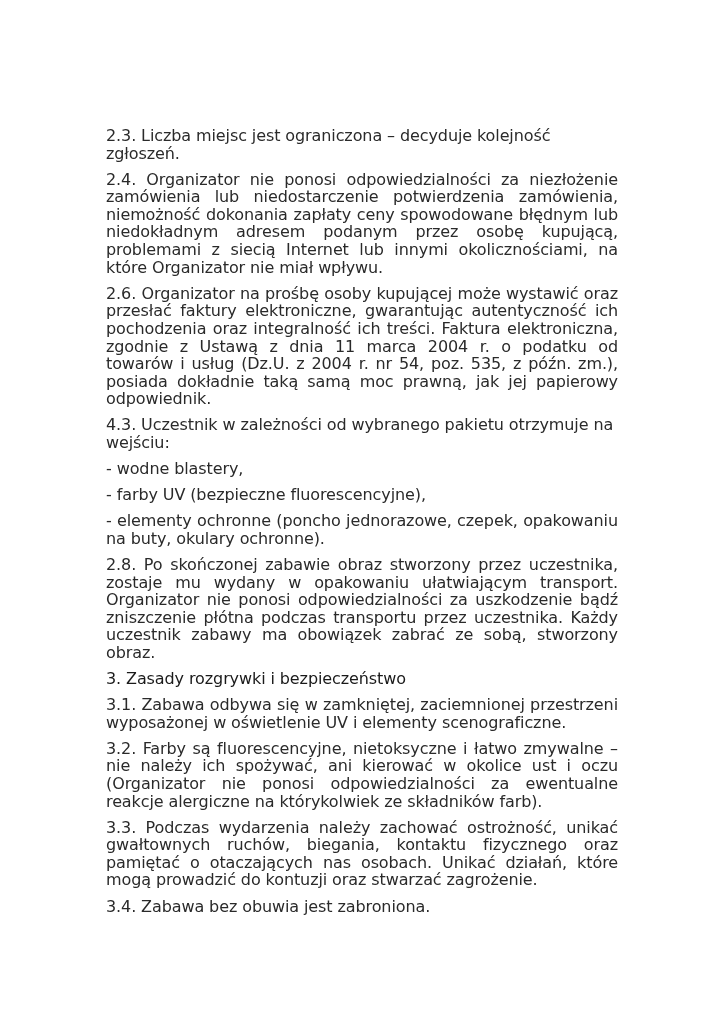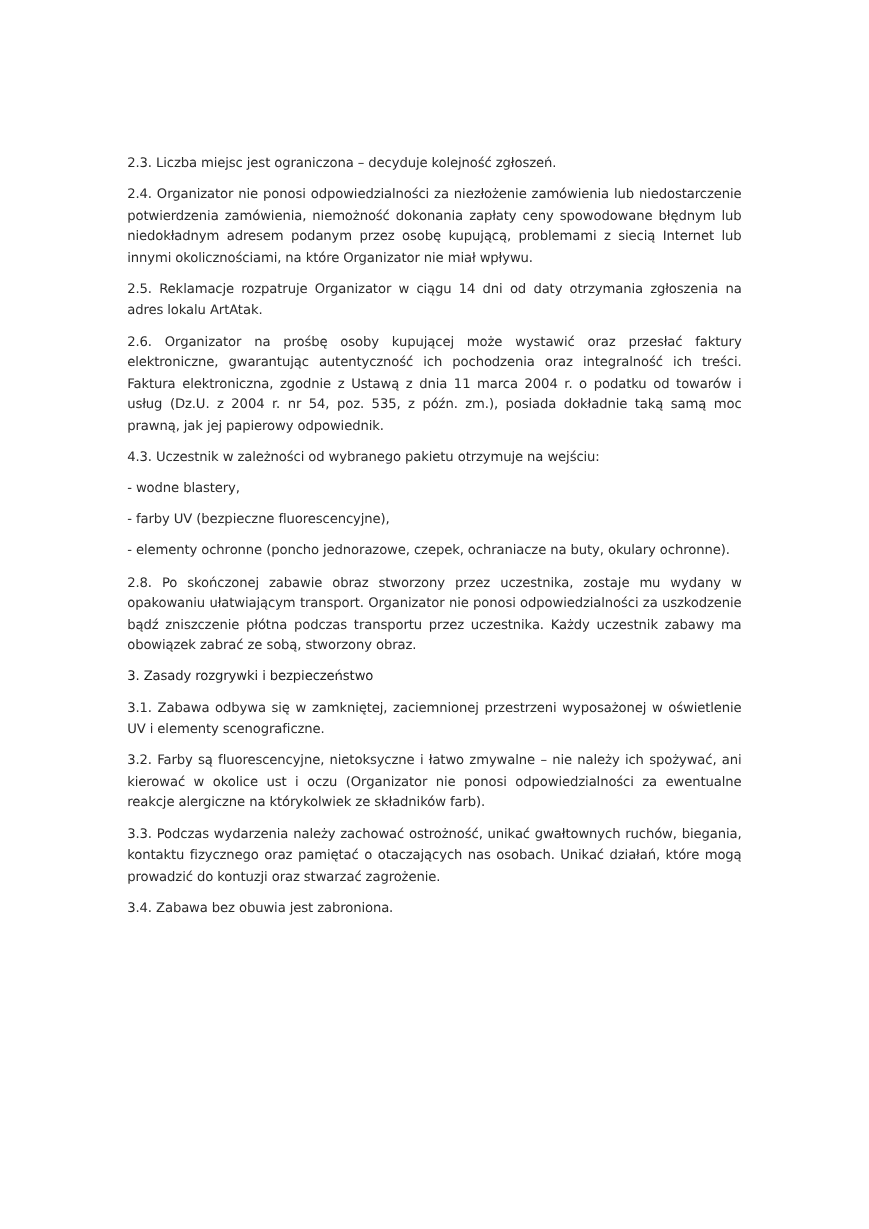--- a/index.html
+++ b/index.html
@@ -3,41 +3,40 @@
   <meta charset="utf-8">
   <style>
     html, body { margin: 0; padding: 0; background: #ffffff; }
     body { width: 724px; height: 1024px; overflow: hidden; position: relative; }
     .page {
       position: absolute;
       left: 106px;
       top: 127px;
       width: 512px;
       font-family: "DejaVu Sans", sans-serif;
-      font-size: 11px;
+      font-size: 16px;
       line-height: 17.6px;
       color: #2a2a2a;
       letter-spacing: -0.1px;
     }
     .p { margin: 0 0 8.5px 0; text-align: justify; }
     .p.left { text-align: left; }
     .h { margin: 0 0 8.5px 0; font-weight: normal; color: #1a1a1a; }
   </style>
 </head>
 <body>
 
 <div class="page">
   <p class="p left">2.3. Liczba miejsc jest ograniczona – decyduje kolejność zgłoszeń.</p>
   <p class="p">2.4. Organizator nie ponosi odpowiedzialności za niezłożenie zamówienia lub niedostarczenie potwierdzenia zamówienia, niemożność dokonania zapłaty ceny spowodowane błędnym lub niedokładnym adresem podanym przez osobę kupującą, problemami z siecią Internet lub innymi okolicznościami, na które Organizator nie miał wpływu.</p>
-  <p class="p">2.5. Reklamacje rozpatruje Organizator w ciągu 14 dni od daty otrzymania zgłoszenia na adres lokalu ArtAtak.</p>
   <p class="p">2.6. Organizator na prośbę osoby kupującej może wystawić oraz przesłać faktury elektroniczne, gwarantując autentyczność ich pochodzenia oraz integralność ich treści. Faktura elektroniczna, zgodnie z Ustawą z dnia 11 marca 2004 r. o podatku od towarów i usług (Dz.U. z 2004 r. nr 54, poz. 535, z późn. zm.), posiada dokładnie taką samą moc prawną, jak jej papierowy odpowiednik.</p>
   <p class="p left">4.3. Uczestnik w zależności od wybranego pakietu otrzymuje na wejściu:</p>
   <p class="p left">- wodne blastery,</p>
   <p class="p left">- farby UV (bezpieczne fluorescencyjne),</p>
-  <p class="p">- elementy ochronne (poncho jednorazowe, czepek, ochraniacze na buty, okulary ochronne).</p>
+  <p class="p">- elementy ochronne (poncho jednorazowe, czepek, opakowaniu na buty, okulary ochronne).</p>
   <p class="p">2.8. Po skończonej zabawie obraz stworzony przez uczestnika, zostaje mu wydany w opakowaniu ułatwiającym transport. Organizator nie ponosi odpowiedzialności za uszkodzenie bądź zniszczenie płótna podczas transportu przez uczestnika. Każdy uczestnik zabawy ma obowiązek zabrać ze sobą, stworzony obraz.</p>
 
   <p class="h">3. Zasady rozgrywki i bezpieczeństwo</p>
 
   <p class="p">3.1. Zabawa odbywa się w zamkniętej, zaciemnionej przestrzeni wyposażonej w oświetlenie UV i elementy scenograficzne.</p>
   <p class="p">3.2. Farby są fluorescencyjne, nietoksyczne i łatwo zmywalne – nie należy ich spożywać, ani kierować w okolice ust i oczu (Organizator nie ponosi odpowiedzialności za ewentualne reakcje alergiczne na którykolwiek ze składników farb).</p>
   <p class="p">3.3. Podczas wydarzenia należy zachować ostrożność, unikać gwałtownych ruchów, biegania, kontaktu fizycznego oraz pamiętać o otaczających nas osobach. Unikać działań, które mogą prowadzić do kontuzji oraz stwarzać zagrożenie.</p>
   <p class="p left">3.4. Zabawa bez obuwia jest zabroniona.</p>
 </div>
 

